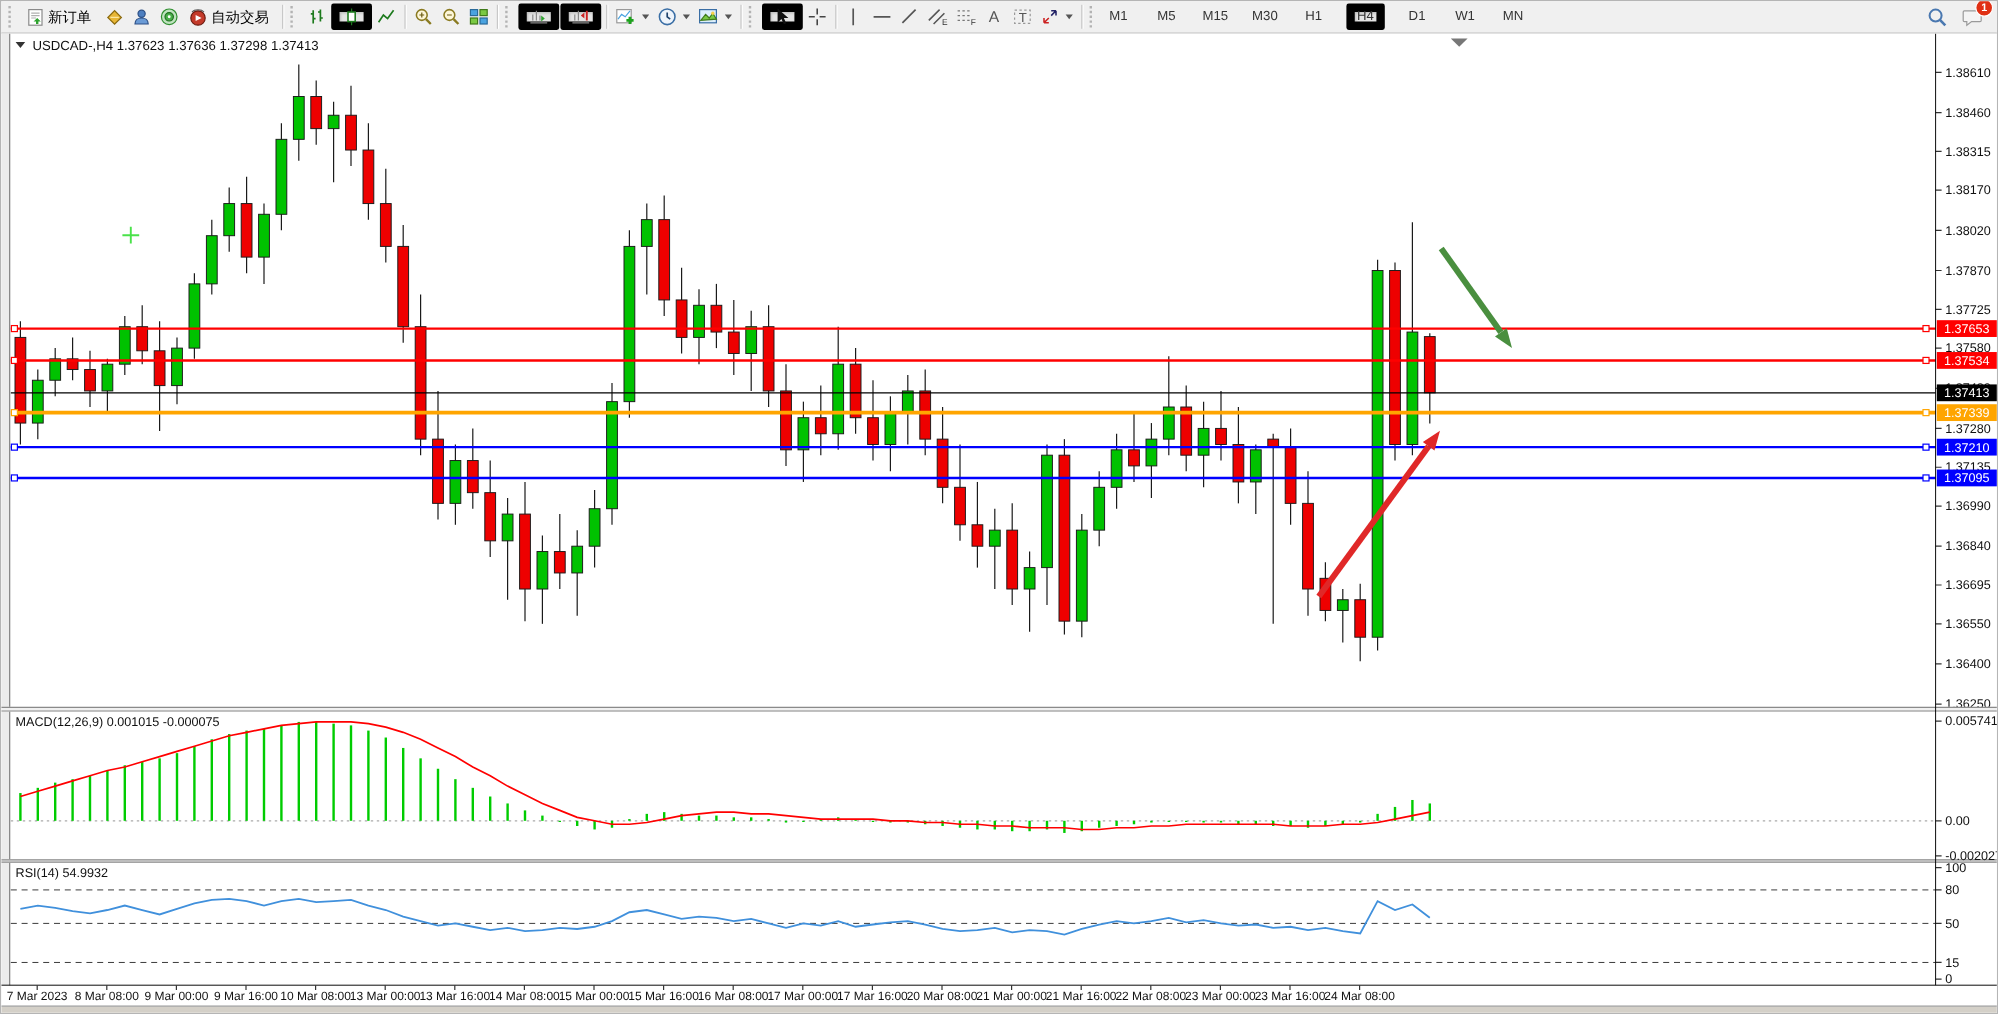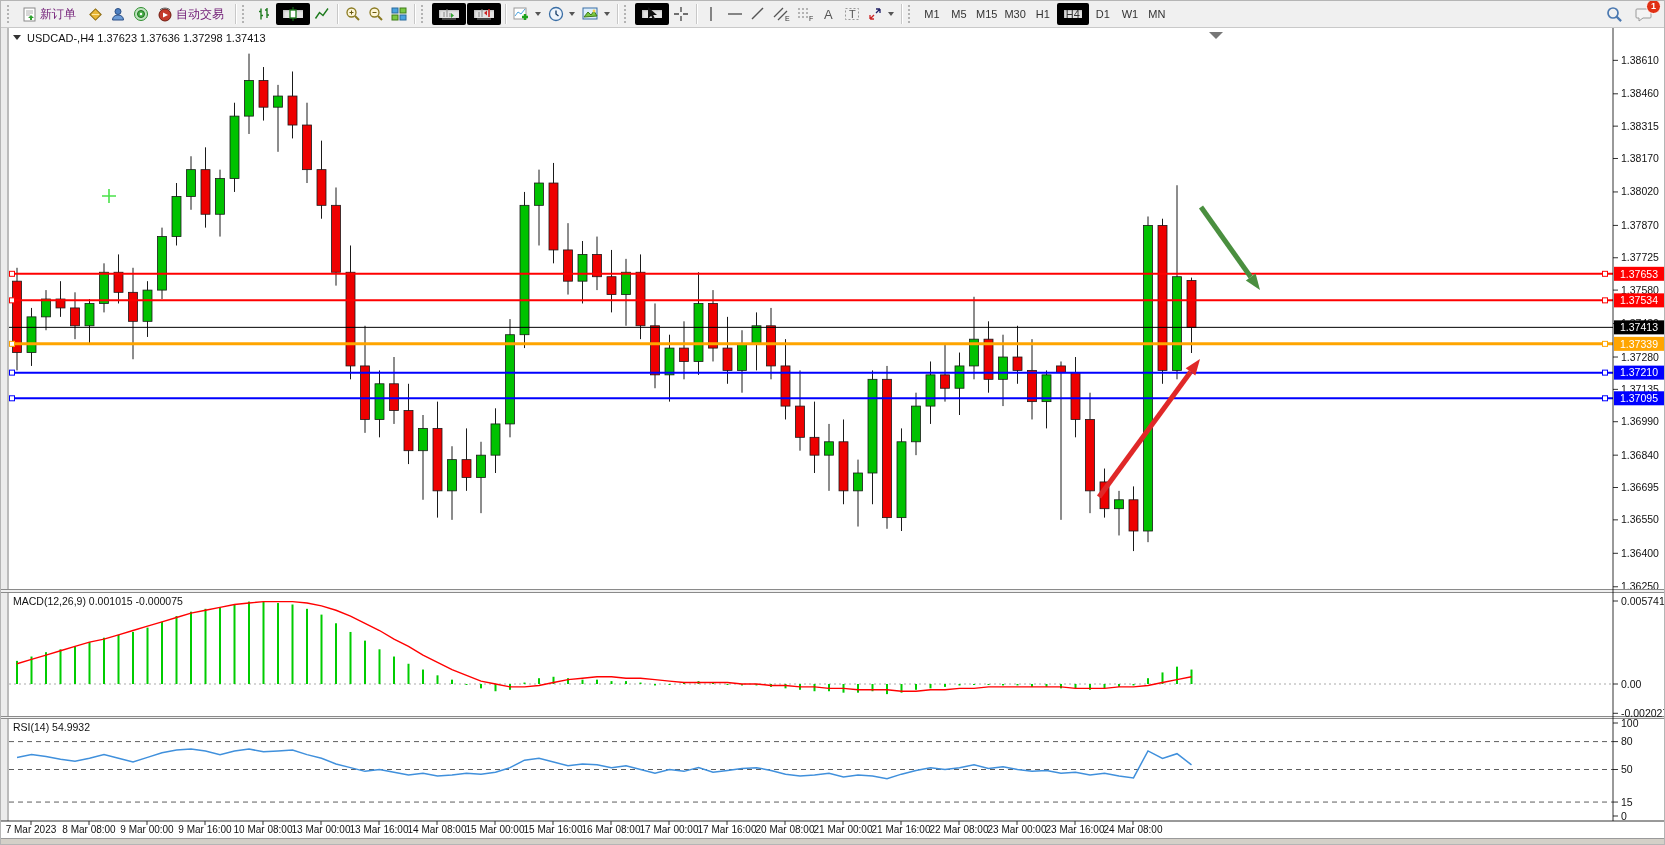--- a/index.html
+++ b/index.html
@@ -1,21 +1,21 @@
 <!DOCTYPE html>
 <html><head>
 <meta charset="utf-8">
 <style>
   html,body{margin:0;padding:0;background:#fff;}
   #app{position:relative;width:1665px;height:845px;font-family:"Liberation Sans",sans-serif;overflow:hidden;background:#fff;border:1px solid #b5b5b5;box-sizing:border-box;}
   
   .toolbar{position:absolute;left:0;top:0;width:1665px;height:27px;background:#f0f0f0;border-bottom:1px solid #c9c9c9;display:flex;align-items:center;padding:0 4px;box-sizing:border-box;gap:1px;}
   .grip{width:4px;height:18px;border-left:2px dotted #b3b3b3;margin:0 4px 0 2px;}
   .vsep{width:1px;height:20px;background:#c8c8c8;margin:0 3px;box-shadow:1px 0 0 #fff;}
-  .tb{display:flex;align-items:center;gap:3px;height:22px;min-width:22px;padding:0 2px;background:transparent;border:1px solid transparent;border-radius:2px;font-size:12px;color:#701a75;cursor:default;}
+  .tb{display:flex;align-items:center;gap:3px;height:22px;min-width:22px;padding:0 2px;background:transparent;border:1px solid transparent;border-radius:2px;font-size:12px;color:#000000;cursor:default;}
   .tb.lab{padding:0 6px 0 3px;}
   .tb.pressed{border:7px solid #000000;background:#e4e4e4;box-shadow:inset 1px 1px 2px rgba(0,0,0,.18);}
   .tb svg{display:block;}
   .caret{width:0;height:0;border-left:3px solid transparent;border-right:3px solid transparent;border-top:4px solid #555;margin-left:2px;}
   .tf{font-size:11px;color:#333;min-width:26px;justify-content:center;}
   .right-cluster{margin-left:auto;display:flex;align-items:center;gap:6px;margin-right:6px;}
   .badge{position:absolute;right:-5px;top:-4px;background:#e03014;color:#fff;border-radius:50%;width:13px;height:13px;font-size:9px;line-height:13px;text-align:center;font-weight:bold;border:1px solid #fff;}
   .bubble-wrap{position:relative;}
   
   #chartbox{position:absolute;left:0;top:27px;width:1665px;height:818px;}
@@ -267,21 +267,21 @@
             <path d="M3 13l4-4M3 13v-4M3 13h4" stroke="#c22" stroke-width="1.3" fill="none"></path>
             <path d="M13 3L9 7M13 3V7M13 3H9" stroke="#226" stroke-width="1.3" fill="none"></path>
           </svg>
         </span>
       <span class="caret"></span>
     </button>
 
     <span class="vsep"></span>
     <span class="grip"></span>
 
-    <span id="tf-group" style="display:flex;gap:1px;">
+    <span id="tf-group" style="display:flex;gap:14px;">
         <button class="tb tf">M1</button>
         <button class="tb tf">M5</button>
         <button class="tb tf">M15</button>
         <button class="tb tf">M30</button>
         <button class="tb tf">H1</button>
         <button class="tb tf pressed">H4</button>
         <button class="tb tf">D1</button>
         <button class="tb tf">W1</button>
         <button class="tb tf">MN</button>
       </span>

